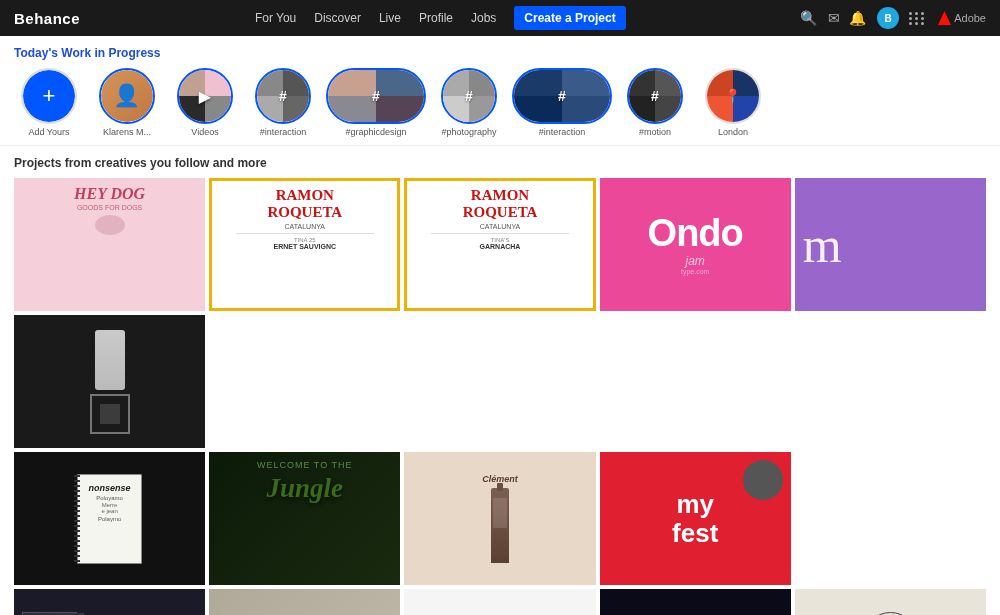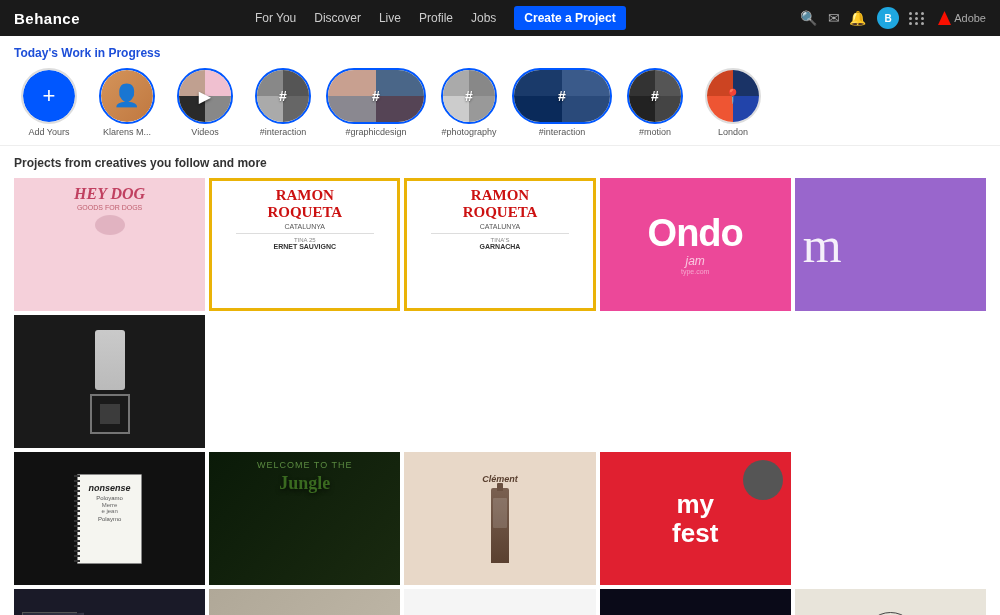--- a/index.html
+++ b/index.html
@@ -488,21 +488,21 @@
               <div style="font-size:6px;color:#666;margin-top:1px;">Merre</div>
               <div style="font-size:6px;color:#666;">e jean</div>
               <div style="font-size:6px;color:#555;margin-top:2px;">Polaymo</div>
             </div>
           </div>
         </div>
 
         <div class="project-card" style="height:133px;background:linear-gradient(135deg,#0a1a08,#1a2a10);">
           <div class="card-content" style="flex-direction:column;">
             <div style="font-size:9px;color:#5a8a40;text-align:center;margin-bottom:3px;letter-spacing:1px;">WELCOME TO THE</div>
-            <div style="font-size:18px;font-weight:900;color:#3a6a20;font-family:Georgia,serif;text-shadow:0 2px 4px rgba(0,0,0,0.6);">Jungle</div>
+            <div style="font-size:27px;font-weight:900;color:#3a6a20;font-style:italic;font-family:Georgia,serif;text-shadow:0 2px 4px rgba(0,0,0,0.6);">Jungle</div>
           </div>
         </div>
 
         <div class="project-card" style="height:133px;background:#e8d8c8;">
           <div class="card-content" style="flex-direction:column;align-items:center;justify-content:center;">
             <div style="font-size:9px;font-weight:600;color:#5a4030;font-style:italic;margin-bottom:4px;">Clément</div>
             <div style="width:18px;height:75px;background:linear-gradient(180deg,#7a6050,#5a4030);border-radius:2px 2px 0 0;position:relative;">
               <div style="position:absolute;top:-5px;left:50%;transform:translateX(-50%);width:6px;height:8px;background:#6a5040;border-radius:1px 1px 0 0;"></div>
               <div style="position:absolute;top:10px;left:50%;transform:translateX(-50%);width:14px;height:30px;background:rgba(255,255,255,0.15);border-radius:1px;"></div>
             </div>

